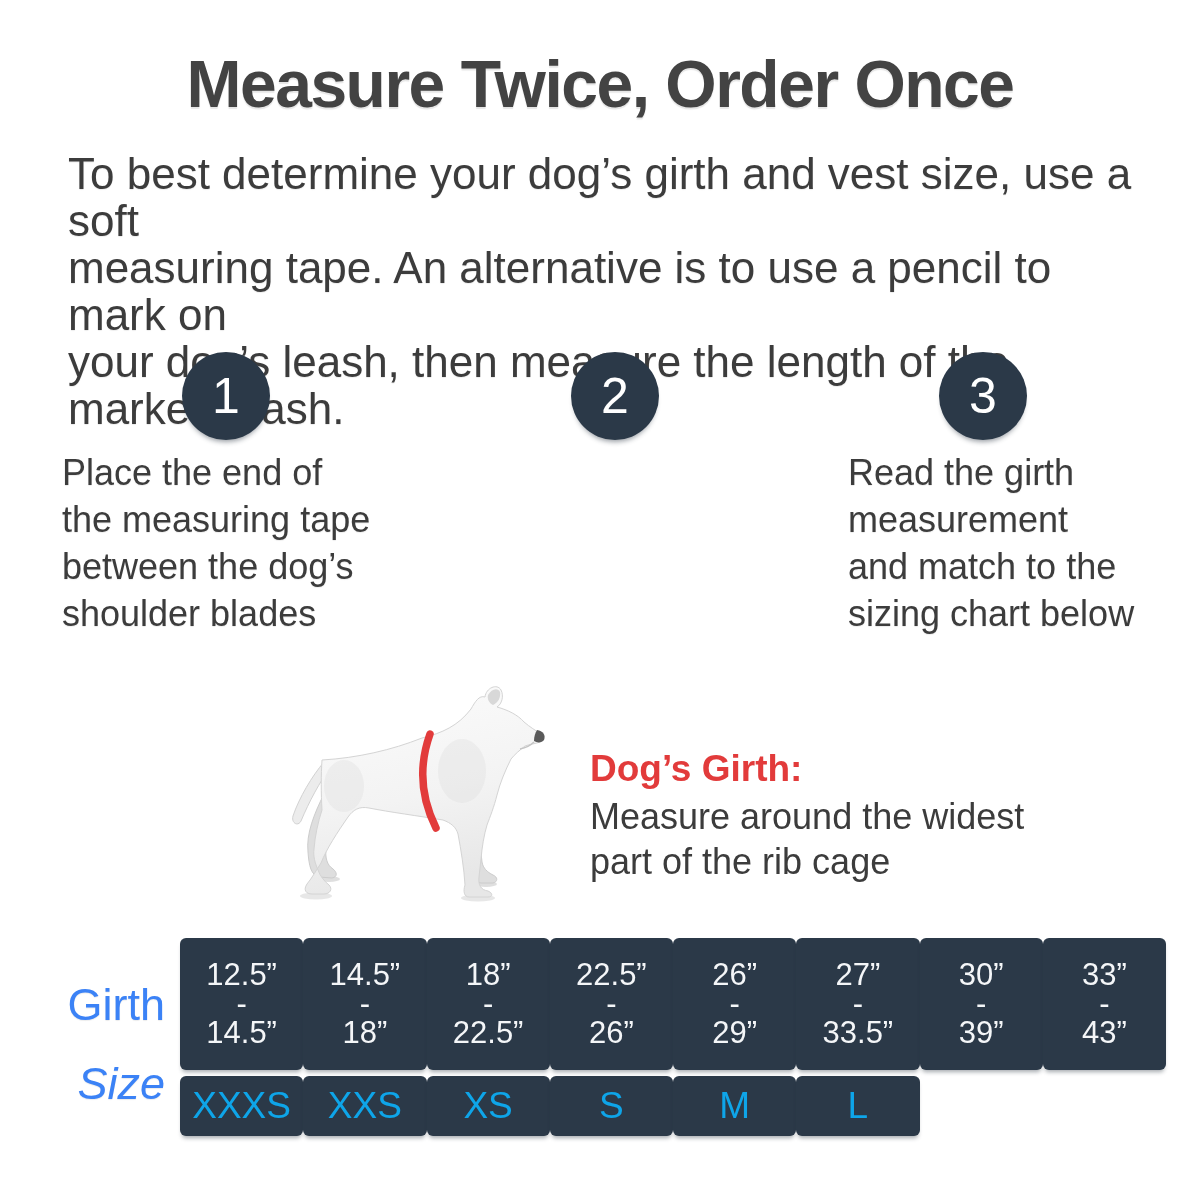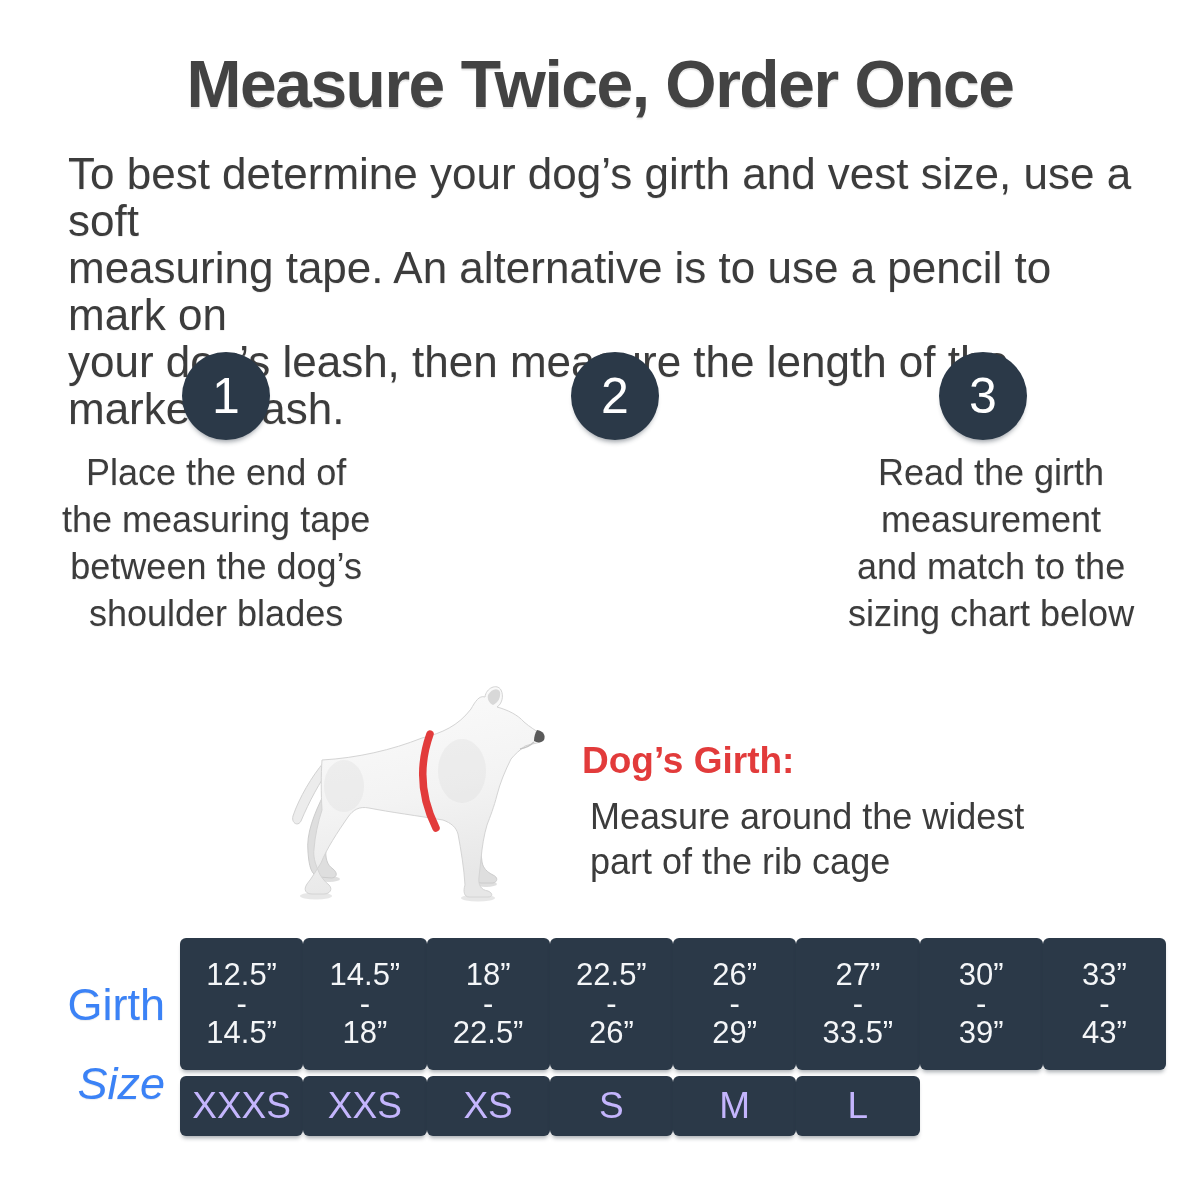--- a/index.html
+++ b/index.html
@@ -15,45 +15,45 @@
          font-size:44px;line-height:47px;color:#3c3c3c;text-shadow:0 1px 1px rgba(0,0,0,0.08);}
 
   .step-circle{position:absolute;top:352px;width:88px;height:88px;border-radius:50%;
                background:#2b3948;color:#ffffff;display:flex;align-items:center;justify-content:center;
                font-size:50px;box-shadow:0 5px 5px -3px rgba(30,42,56,0.45);}
   .step-circle.c1{left:182px;}
   .step-circle.c2{left:571px;}
   .step-circle.c3{left:939px;}
 
   .step-text{position:absolute;top:449px;margin:0;font-size:36px;line-height:47px;color:#3c3c3c;
-             text-shadow:0 1px 1px rgba(0,0,0,0.08);text-align:center;}
+             text-shadow:0 1px 1px rgba(0,0,0,0.08);}
   .step-text.t1{left:62px;}
   .step-text.t2{left:448px;}
   .step-text.t3{left:848px;}
 
   .dog-art{position:absolute;left:272px;top:676px;width:280px;height:230px;}
 
-  .callout-heading{position:absolute;left:578px;top:736px;margin:4px;
+  .callout-heading{position:absolute;left:578px;top:736px;margin:12px;
                    font-size:37px;font-weight:bold;color:#e23b3b;}
   .callout-body{position:absolute;left:578px;top:782px;margin:12px;
                 font-size:36px;line-height:45px;color:#3c3c3c;}
 
   .row-label{position:absolute;left:20px;width:145px;text-align:right;
              font-size:45px;color:#3b82f6;text-shadow:0 1px 1px rgba(0,0,0,0.08);}
   .row-label.girth{top:979px;}
   .row-label.size{top:1058px;font-style:italic;}
 
   .table-cols{position:absolute;left:180px;top:938px;width:986px;
               display:flex;justify-content:space-between;}
   .tcol{width:128px;display:flex;flex-direction:column;gap:6px;}
   .girth-cell{height:132px;background:#2b3948;border-radius:6px;color:#f4f6f8;
               display:flex;flex-direction:column;align-items:center;justify-content:center;
               font-size:31px;line-height:34px;box-shadow:0 4px 4px -2px rgba(30,42,56,0.40);}
   .girth-cell .dash{line-height:24px;}
-  .size-cell{height:60px;background:#2b3948;border-radius:6px;color:#c4b5fd;
+  .size-cell{height:60px;background:#2b3948;border-radius:6px;color:#0ea5e9;
              display:flex;align-items:center;justify-content:center;font-size:37px;
              box-shadow:0 4px 4px -2px rgba(30,42,56,0.40);}
 </style>
 </head>
 <body>
 
 <div class="canvas">
 
   <h1 class="title">Measure Twice, Order Once</h1>
 

